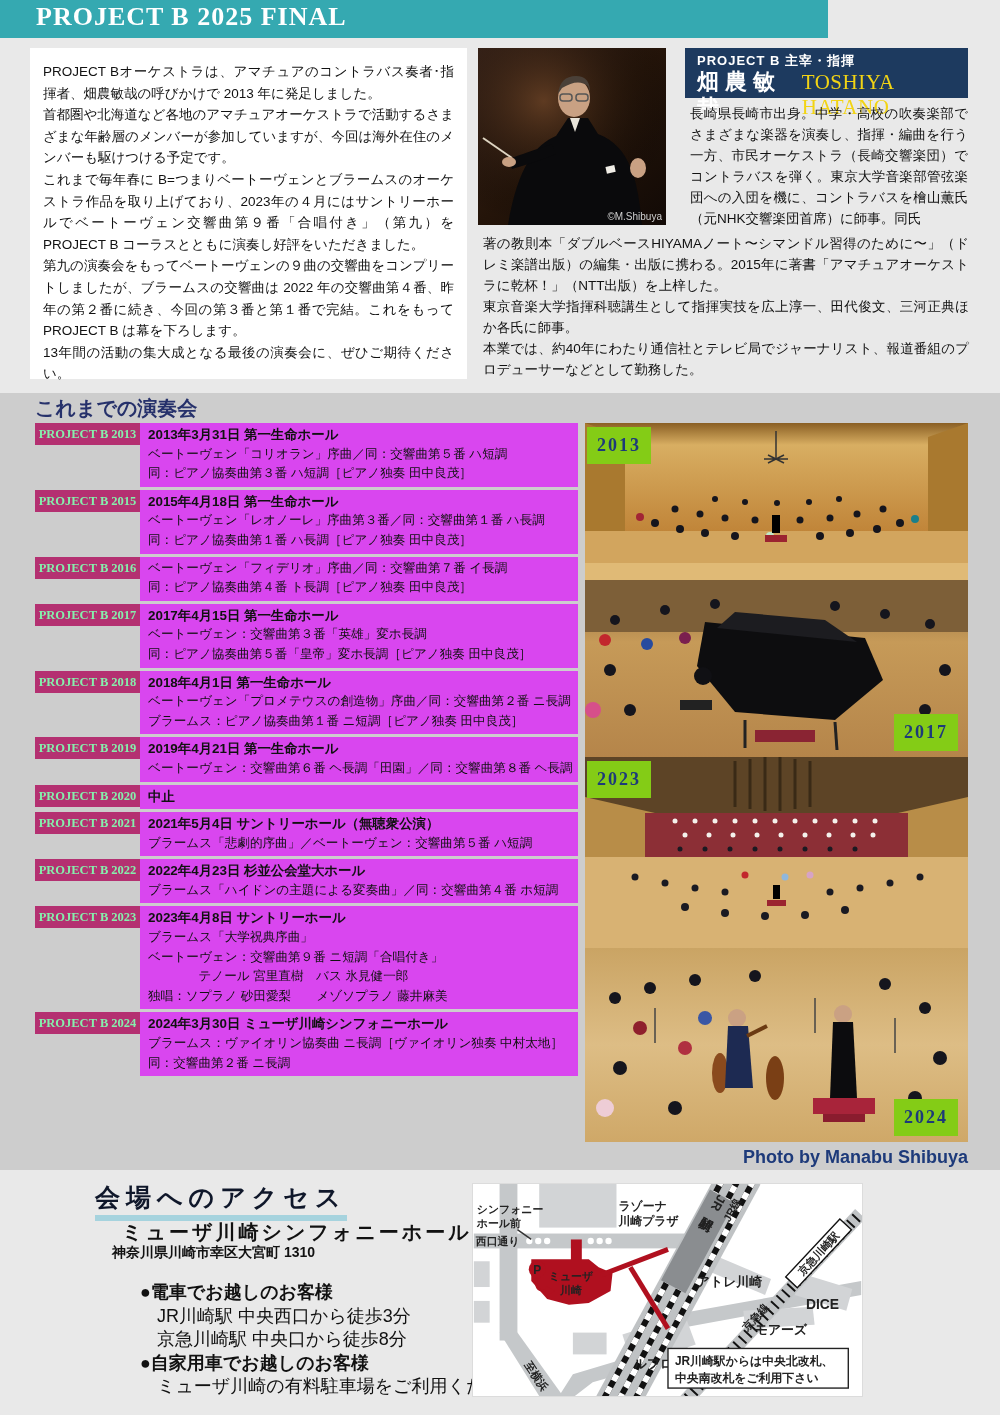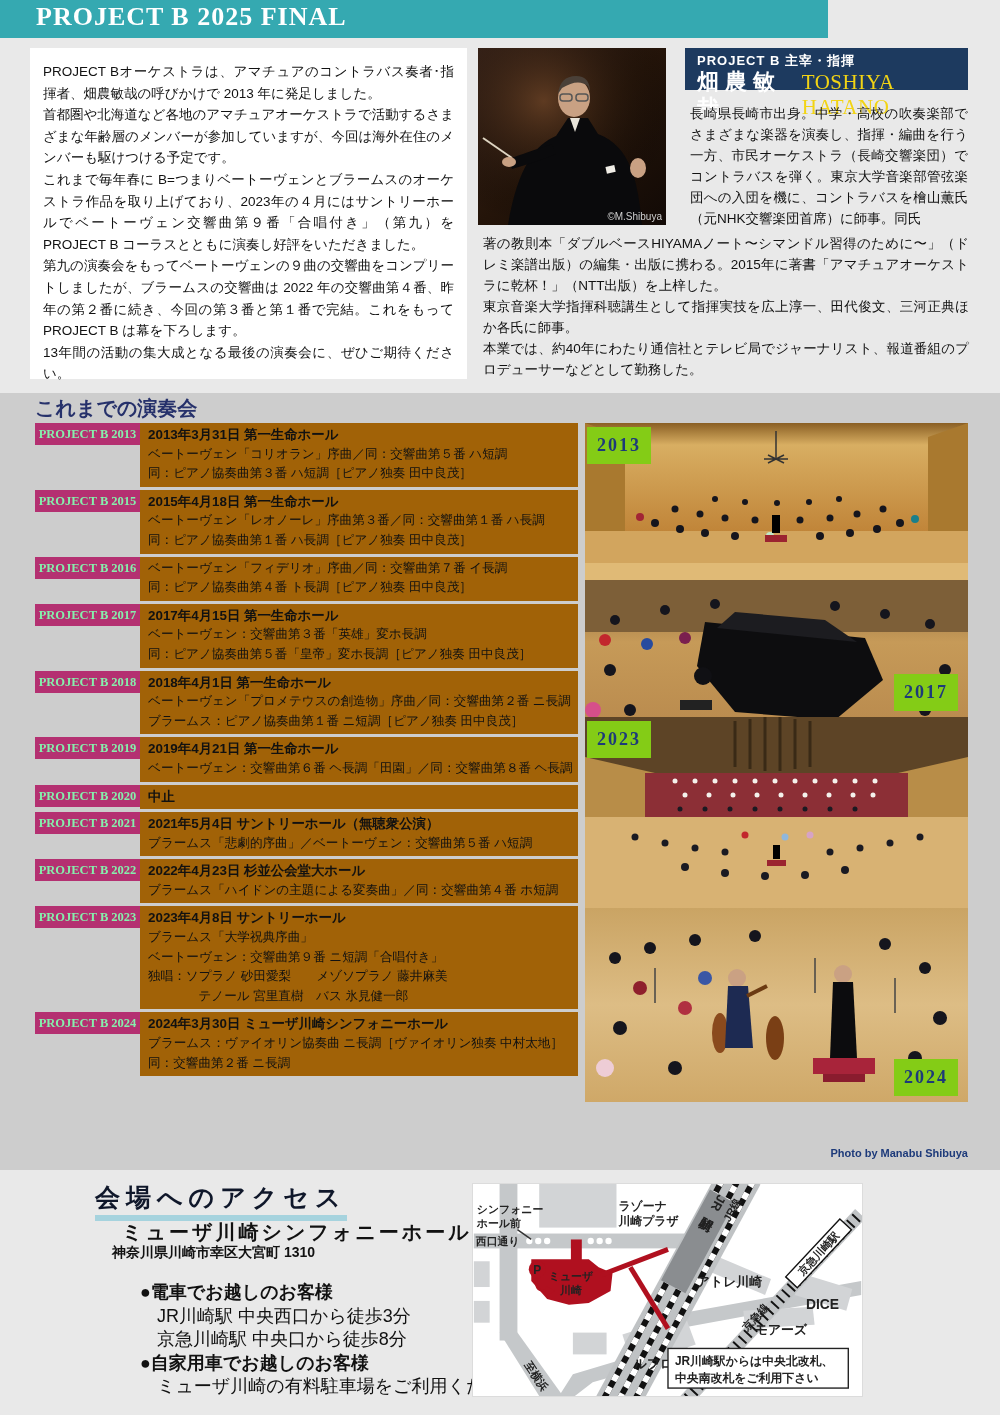--- a/index.html
+++ b/index.html
@@ -23,21 +23,21 @@
   }
   .intro-box p { font-size:13.5px; line-height:21.6px; text-align:justify; }
   
   .conductor { position:absolute; left:478px; top:48px; width:188px; height:177px; overflow:hidden; background:#1a100a; }
   .conductor svg { display:block; }
   .photo-copyright {
     position:absolute; right:4px; bottom:3px; color:#cfcfcf; font-size:10px;
   }
   
   .profile-head {
-    position:absolute; left:685px; top:48px; width:283px; height:42px;
+    position:absolute; left:685px; top:48px; width:283px; height:50px;
     background:#1d3a5f; color:#fff; padding:4px 8px 17px 12px;
   }
   .profile-role { font-size:13px; font-weight:bold; line-height:17px; letter-spacing:1px; }
   .profile-name-row { display:flex; align-items:baseline; gap:9px; }
   .profile-name { font-size:22px; font-weight:bold; letter-spacing:6px; line-height:26px; }
   .profile-romaji {
     color:#f2d414; font-weight:normal; font-size:21px;
     font-family:"Liberation Serif","DejaVu Serif",serif; letter-spacing:0.5px;
   }
   .bio-right { position:absolute; left:690px; top:103px; width:278px; font-size:13.5px; line-height:21px; text-align:justify; }
@@ -46,37 +46,37 @@
   .history-band { position:absolute; left:0; top:393px; width:1000px; height:777px; background:#cdcdcd; }
   .history-title { position:absolute; left:35px; top:395px; font-size:20px; font-weight:bold; color:#26316b; }
   #entries { position:absolute; left:35px; top:423px; width:543px; }
   .entry { display:flex; margin-bottom:3px; }
   .entry-label { width:105px; flex:none; }
   .chip {
     display:block; height:22px; line-height:22px; background:#b43071; color:#86efac;
     text-align:center; font-family:"Liberation Serif","DejaVu Serif",serif;
     font-weight:bold; font-size:12.5px;
   }
-  .entry-body { flex:1; background:#a16207; padding:2px 8px 3px; overflow:hidden; }
+  .entry-body { flex:1; background:#d946ef; padding:2px 8px 3px; overflow:hidden; }
   .line { font-size:12.6px; line-height:19.6px; white-space:nowrap; }
   .line.first { font-weight:bold; font-size:13.4px; }
   
   #photos { position:absolute; left:585px; top:423px; width:383px; }
   .photo { position:relative; width:383px; overflow:hidden; }
-  .ph1 { height:157px; } .ph2 { height:137px; } .ph3 { height:191px; } .ph4 { height:194px; }
+  .ph1 { height:157px; } .ph2 { height:177px; } .ph3 { height:191px; } .ph4 { height:194px; }
   .photo svg { display:block; }
   .ychip {
     position:absolute; background:#84cc16; color:#1d3a7a;
     font-family:"Liberation Serif","DejaVu Serif",serif; font-weight:bold;
     font-size:18px; padding:8px 10px; letter-spacing:2px;
   }
   .ychip.tl { left:2px; top:4px; } .ychip.br { right:10px; bottom:6px; }
   .photo-credit {
     position:absolute; left:585px; top:1147px; width:383px; text-align:right;
-    font-weight:bold; font-size:11px; color:#1d3a7a;
+    font-weight:bold; font-size:18px; color:#1d3a7a;
   }
   
   .access-title {
     position:absolute; left:95px; top:1181px; display:inline-block;
     font-size:25px; font-weight:bold; color:#0f172a; letter-spacing:6px;
     border-bottom:6px solid #a6d3de; padding-bottom:1px;
   }
   .venue   { position:absolute; left:122px; top:1219px; font-size:20px; font-weight:bold; letter-spacing:3px; }
   .address { position:absolute; left:112px; top:1244px; font-size:14px; font-weight:bold; }
   #access-lines { position:absolute; left:140px; top:1281px; font-size:18px; line-height:23.5px; }
@@ -237,22 +237,22 @@
       </div>
     </div>
     <div class="entry">
       <div class="entry-label">
         <span class="chip">PROJECT B 2023</span>
       </div>
       <div class="entry-body">
         <div class="line first">2023年4月8日 サントリーホール</div>
         <div class="line">ブラームス「大学祝典序曲」</div>
         <div class="line">ベートーヴェン：交響曲第９番 ニ短調「合唱付き」</div>
+        <div class="line">　　　　テノール 宮里直樹　バス 氷見健一郎</div>
         <div class="line">独唱：ソプラノ 砂田愛梨　　メゾソプラノ 藤井麻美</div>
-        <div class="line">　　　　テノール 宮里直樹　バス 氷見健一郎</div>
       </div>
     </div>
     <div class="entry">
       <div class="entry-label">
         <span class="chip">PROJECT B 2024</span>
       </div>
       <div class="entry-body">
         <div class="line first">2024年3月30日 ミューザ川崎シンフォニーホール</div>
         <div class="line">ブラームス：ヴァイオリン協奏曲 ニ長調［ヴァイオリン独奏 中村太地］</div>
         <div class="line">同：交響曲第２番 ニ長調</div>

